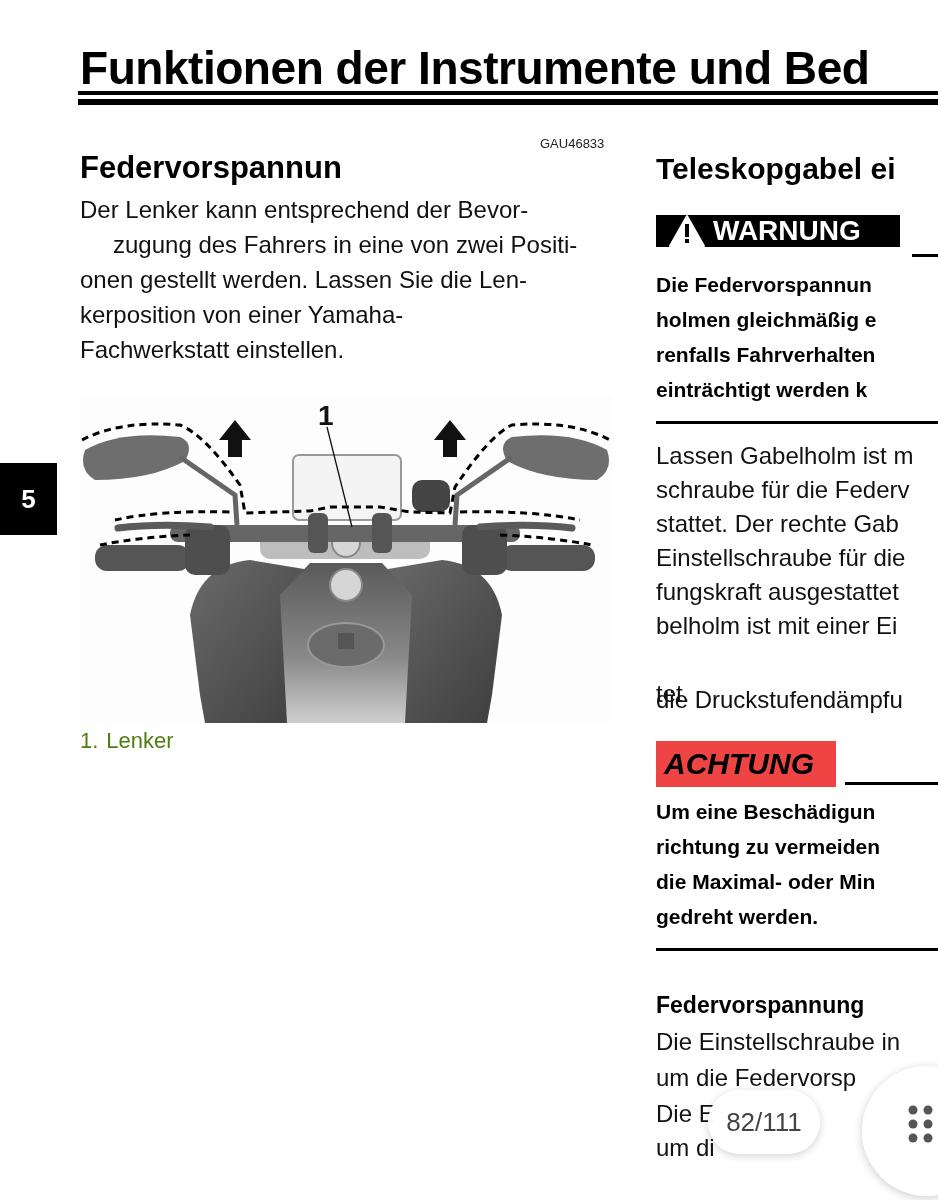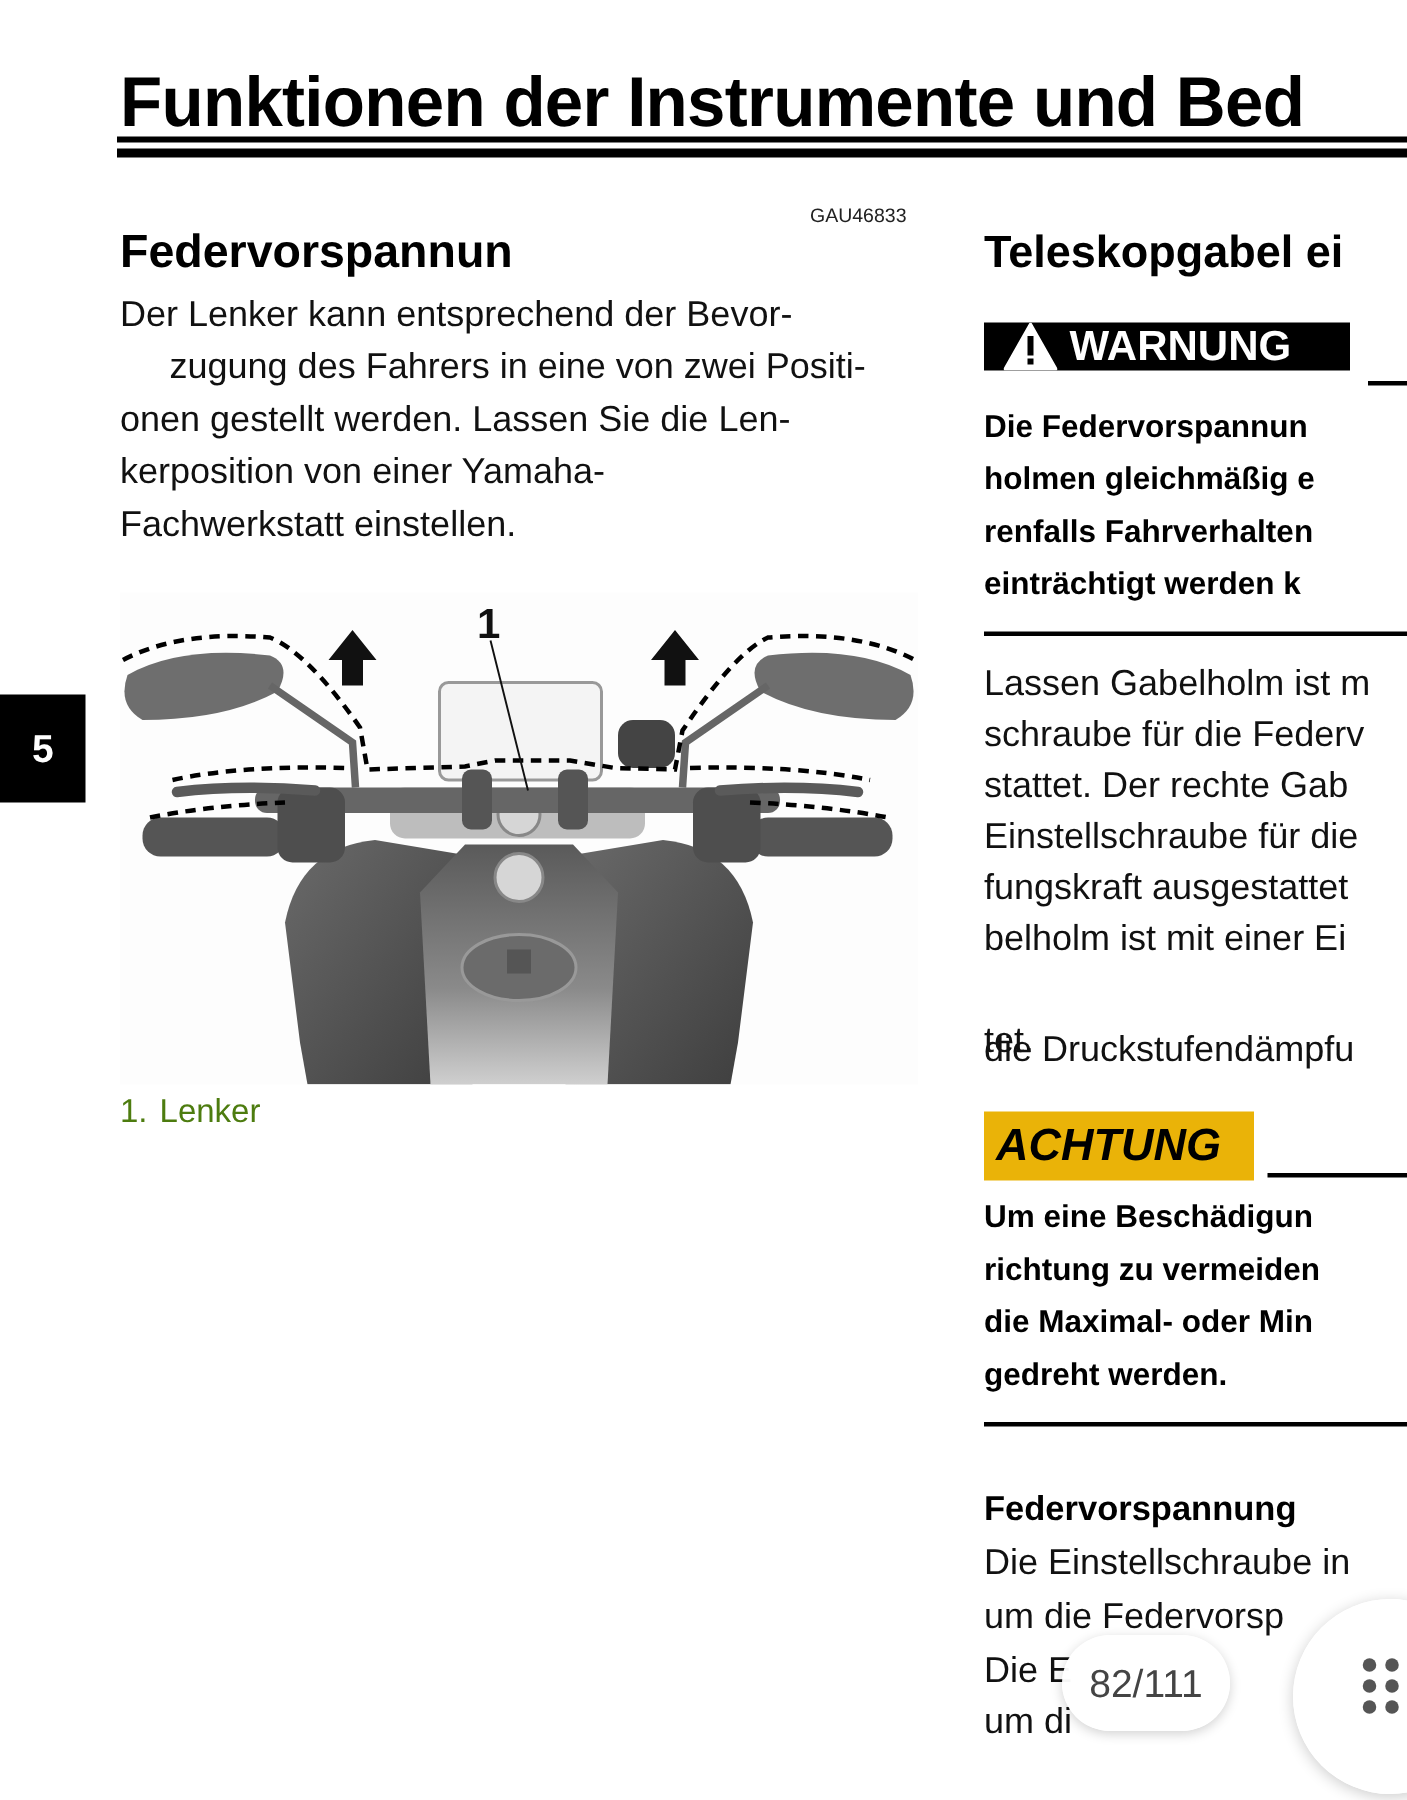--- a/index.html
+++ b/index.html
@@ -38,21 +38,21 @@
 
   .warn-box {
     position: absolute; left: 656px; top: 215px; width: 244px; height: 32px; background: #000;
     color: #fff; display: flex; align-items: center; font-weight: bold; font-size: 28px;
   }
   .warn-box svg { margin-left: 13px; margin-right: 8px; }
   .warn-line { position: absolute; left: 912px; right: 0; top: 254px; height: 3px; background: #000; }
   .rule-sep { position: absolute; left: 656px; right: 0; height: 3px; background: #000; }
 
   .achtung-box {
-    position: absolute; left: 656px; top: 741px; width: 180px; height: 46px; background: #eab308;
+    position: absolute; left: 656px; top: 741px; width: 180px; height: 46px; background: #ef4444;
     color: #000; font-weight: bold; font-style: italic; font-size: 30px;
     display: flex; align-items: center; padding-left: 8px; box-sizing: border-box;
   }
   .achtung-line { position: absolute; left: 845px; right: 0; top: 782px; height: 3px; background: #000; }
 
   .page-pill {
     position: absolute; left: 708px; top: 1090px; width: 112px; height: 64px; border-radius: 32px;
     background: rgba(255,255,255,0.96);
     box-shadow: 0 2px 8px rgba(0,0,0,0.18);
     display: flex; align-items: center; justify-content: center;

